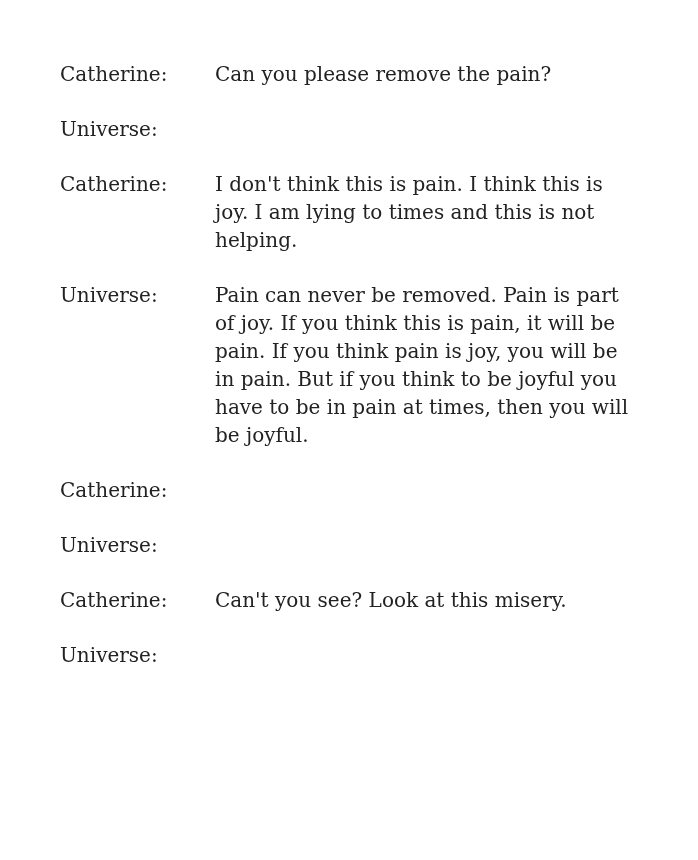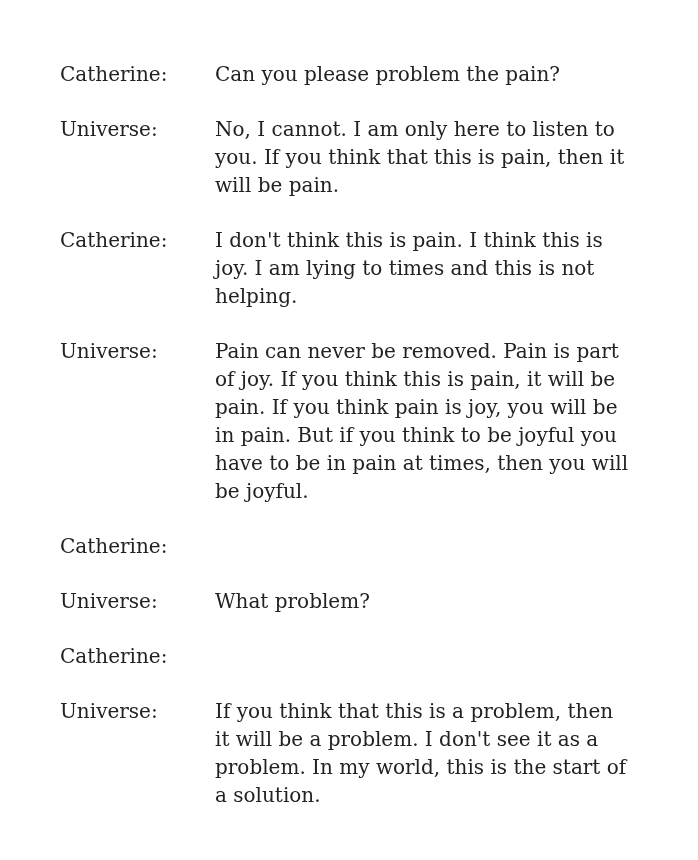--- a/index.html
+++ b/index.html
@@ -35,28 +35,25 @@
     max-width: 452px;
   }
 </style>
 </head>
 <body>
 
 <div class="page">
 
   <div class="dialogue-row">
     <div class="speaker">Catherine:</div>
-    <div class="utterance">Can you please problem the pain?</div>
+    <div class="utterance">Can you please remove the pain?</div>
   </div>
 
   <div class="dialogue-row">
     <div class="speaker">Universe:</div>
-    <div class="utterance">No, I cannot. I am only here to listen to
-you. If you think that this is pain, then it
-will be pain.</div>
   </div>
 
   <div class="dialogue-row">
     <div class="speaker">Catherine:</div>
     <div class="utterance">I don't think this is pain. I think this is
 joy. I am lying to times and this is not
 helping.</div>
   </div>
 
   <div class="dialogue-row">
@@ -68,28 +65,24 @@
 have to be in pain at times, then you will
 be joyful.</div>
   </div>
 
   <div class="dialogue-row">
     <div class="speaker">Catherine:</div>
   </div>
 
   <div class="dialogue-row">
     <div class="speaker">Universe:</div>
-    <div class="utterance">What problem?</div>
   </div>
 
   <div class="dialogue-row">
     <div class="speaker">Catherine:</div>
+    <div class="utterance">Can't you see? Look at this misery.</div>
   </div>
 
   <div class="dialogue-row">
     <div class="speaker">Universe:</div>
-    <div class="utterance">If you think that this is a problem, then
-it will be a problem. I don't see it as a
-problem. In my world, this is the start of
-a solution.</div>
   </div>
 
 </div>
 
 </body></html>

